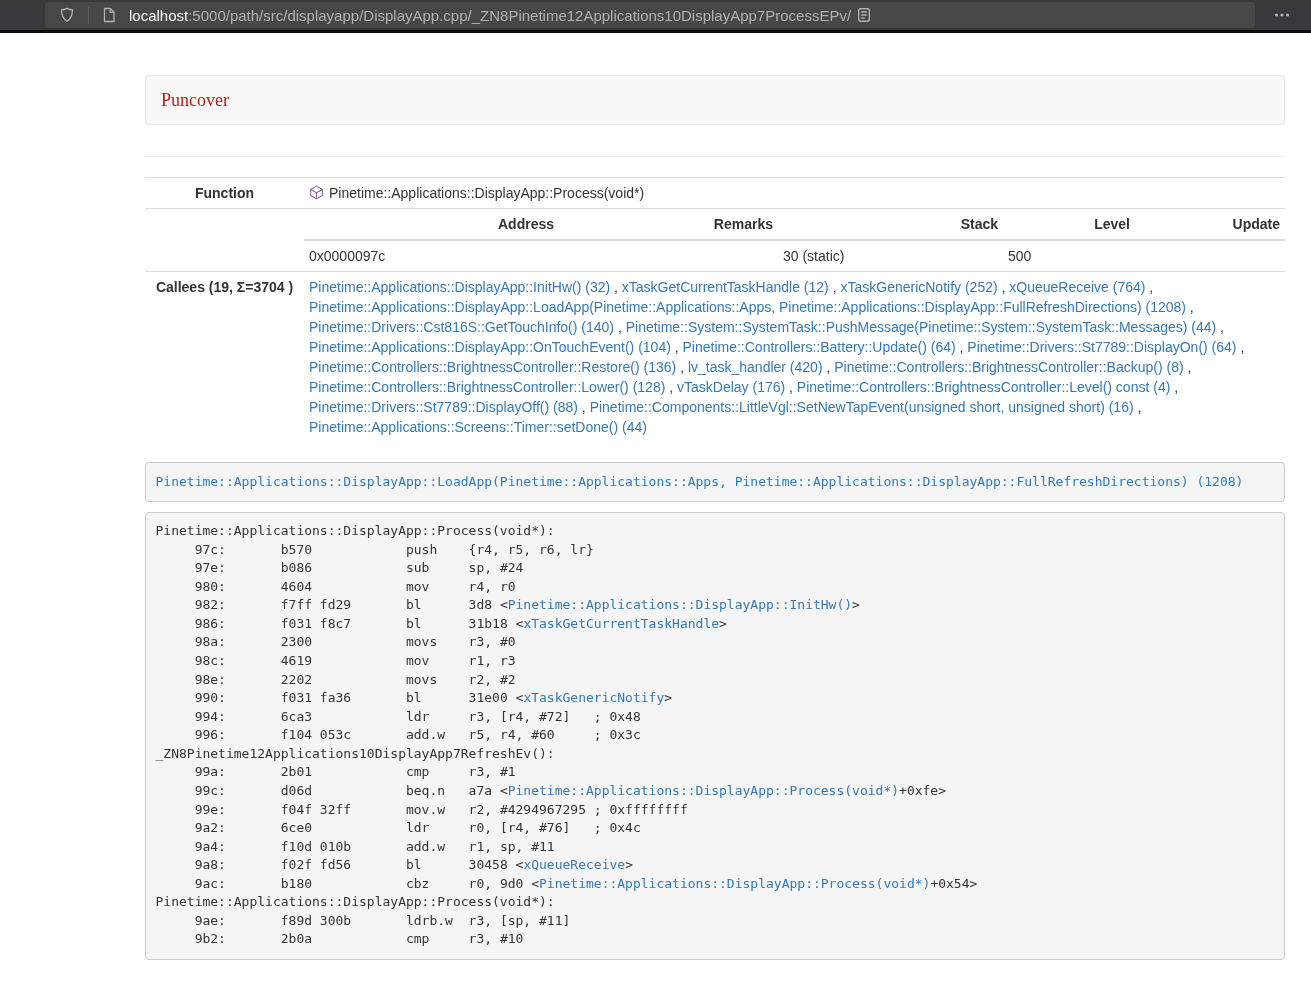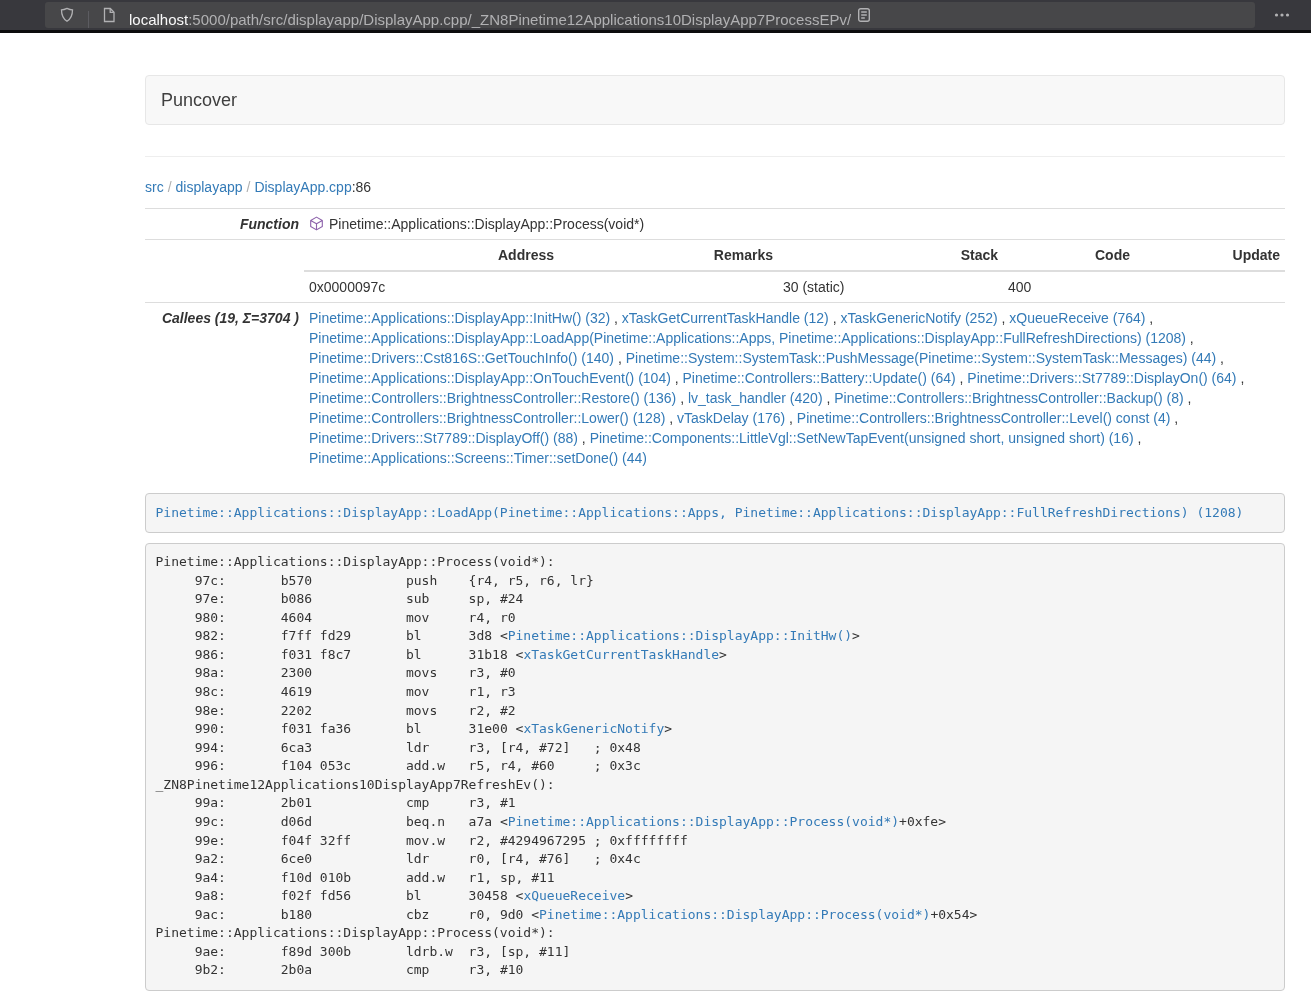--- a/index.html
+++ b/index.html
@@ -12,49 +12,49 @@
   a { color:var(--link); text-decoration:none; cursor:pointer; }
 
   
   .toolbar {
     height:33px; background:var(--toolbar-bg);
     border-bottom:3px solid var(--toolbar-edge);
     display:flex; align-items:center; padding:0 10px 0 45px;
   }
   .urlbar {
     flex:1; height:26px; background:var(--urlbar-bg); border-radius:3px;
-    display:flex; align-items:flex-end; padding:0 8px; min-width:0;
+    display:flex; align-items:center; padding:0 8px; min-width:0;
   }
   .urlbar .vdiv { width:1px; height:17px; background:#5c5c61; margin:0 7px; }
   .url-text {
     font-size:15px; white-space:nowrap; overflow:hidden; margin-left:7px;
     color:var(--url-path);
   }
   .url-text .host { color:var(--url-host); }
   .tb-btn { display:flex; align-items:center; justify-content:center; padding:0 6px; height:26px; }
   .meatball { margin-left:12px; margin-right:4px; }
 
   
   .container { width:1140px; margin:0 0 0 145px; }
 
   .navbar {
     margin-top:42px; margin-bottom:31px; height:50px;
     background:var(--panel-bg); border:1px solid var(--panel-border); border-radius:4px;
   }
-  .navbar-brand { display:inline-block; padding:14px 15px; font-size:18px; line-height:20px; color:#404040; }
+  .navbar-brand { display:inline-block; padding:14px 15px; font-size:18px; line-height:20px; color:#b91c1c;font-family:Liberation Serif, serif; }
 
   hr.rule { border:0; border-top:1px solid #eee; margin:0 0 20px 0; }
 
   .breadcrumb { margin-bottom:11px; line-height:20px; }
   .breadcrumb .sep { color:#b0b0b0; padding:0 4px; }
   .breadcrumb .suffix { color:var(--text); }
 
   table.fn-table { width:100%; border-collapse:collapse; margin-bottom:20px; line-height:20px; }
   table.fn-table > tbody > tr { border-top:1px solid var(--table-border); }
-  table.fn-table th.rowhdr { width:159px; text-align:right; vertical-align:top; padding:5px; font-weight:bold;font-style:italic; }
+  table.fn-table th.rowhdr { width:159px; text-align:center; vertical-align:top; padding:5px; font-weight:bold; }
   table.fn-table > tbody > tr > td { padding:5px; vertical-align:top; }
   table.fn-table > tbody > tr > td.nopad { padding:0; }
 
   table.inner-table { width:100%; border-collapse:collapse; line-height:20px; }
   table.inner-table th { text-align:right; font-weight:bold; padding:5px; border-bottom:2px solid var(--table-border); }
   table.inner-table td { padding:5px; border-top:1px solid var(--table-border); }
 
   .sym-icon { vertical-align:-2px; margin-right:5px; }
 
   pre.codebox {
@@ -100,23 +100,20 @@
 </div>
 
 <div class="container">
 
   <div class="navbar">
     <span class="navbar-brand">Puncover</span>
   </div>
 
   <hr class="rule">
 
-  <div class="breadcrumb">
-    <a href="#">src</a><span class="sep">/</span><a href="#">displayapp</a><span class="sep">/</span><a href="#">DisplayApp.cpp</a><span class="suffix">:86</span>
-  </div>
 
   <table class="fn-table">
     <tbody>
       <tr>
         <th class="rowhdr">Function</th>
         <td>
           <svg class="sym-icon" width="15" height="15" viewBox="0 0 16 16">
             <path d="M8 1.2 14.2 4.7v6.6L8 14.8 1.8 11.3V4.7Z M1.8 4.7 8 8.2l6.2-3.5 M8 8.2v6.6" fill="none" stroke="#8e63ac" stroke-width="1.2" stroke-linejoin="round"></path>
           </svg><span>Pinetime::Applications::DisplayApp::Process(void*)</span>
         </td>
@@ -130,30 +127,30 @@
                 <col style="width:219px">
                 <col style="width:225px">
                 <col style="width:132px">
                 <col>
               </colgroup>
             <thead>
               <tr>
                 <th>Address</th>
                 <th>Remarks</th>
                 <th>Stack</th>
-                <th>Code</th>
+                <th>Level</th>
                 <th>Update</th>
               </tr>
             </thead>
             <tbody>
               <tr>
                 <td>0x0000097c</td>
                 <td></td>
                 <td>30 (static)</td>
-                <td>400</td>
+                <td>500</td>
                 <td></td>
               </tr>
             </tbody>
           </table>
         </td>
       </tr>
       <tr>
         <th class="rowhdr">Callees (19, Σ=3704 )</th>
         <td><a href="#">Pinetime::Applications::DisplayApp::InitHw() (32)</a> , <a href="#">xTaskGetCurrentTaskHandle (12)</a> , <a href="#">xTaskGenericNotify (252)</a> , <a href="#">xQueueReceive (764)</a> , <a href="#">Pinetime::Applications::DisplayApp::LoadApp(Pinetime::Applications::Apps, Pinetime::Applications::DisplayApp::FullRefreshDirections) (1208)</a> , <a href="#">Pinetime::Drivers::Cst816S::GetTouchInfo() (140)</a> , <a href="#">Pinetime::System::SystemTask::PushMessage(Pinetime::System::SystemTask::Messages) (44)</a> , <a href="#">Pinetime::Applications::DisplayApp::OnTouchEvent() (104)</a> , <a href="#">Pinetime::Controllers::Battery::Update() (64)</a> , <a href="#">Pinetime::Drivers::St7789::DisplayOn() (64)</a> , <a href="#">Pinetime::Controllers::BrightnessController::Restore() (136)</a> , <a href="#">lv_task_handler (420)</a> , <a href="#">Pinetime::Controllers::BrightnessController::Backup() (8)</a> , <a href="#">Pinetime::Controllers::BrightnessController::Lower() (128)</a> , <a href="#">vTaskDelay (176)</a> , <a href="#">Pinetime::Controllers::BrightnessController::Level() const (4)</a> , <a href="#">Pinetime::Drivers::St7789::DisplayOff() (88)</a> , <a href="#">Pinetime::Components::LittleVgl::SetNewTapEvent(unsigned short, unsigned short) (16)</a> , <a href="#">Pinetime::Applications::Screens::Timer::setDone() (44)</a></td>
       </tr>

